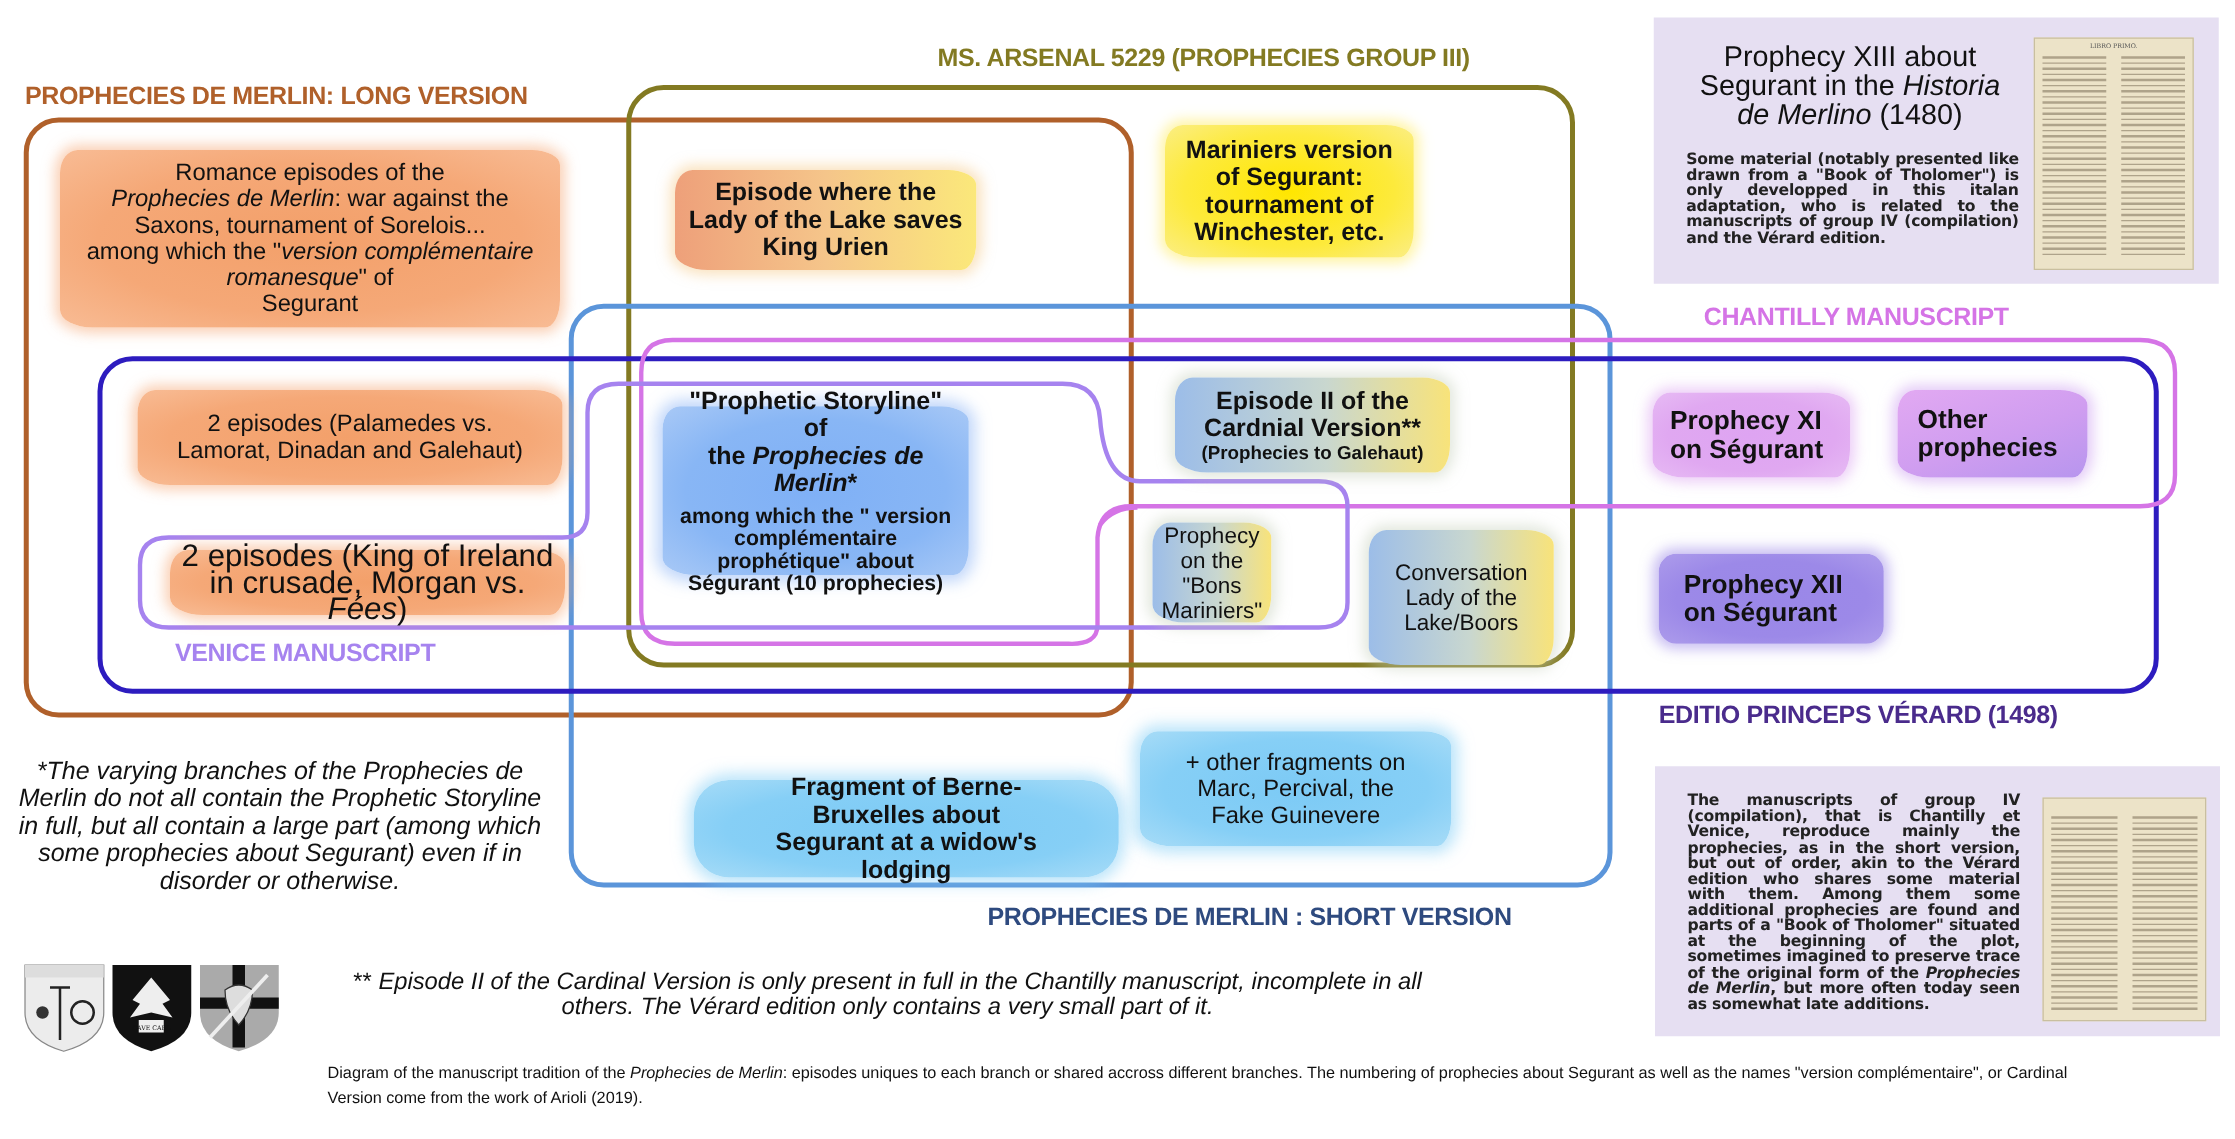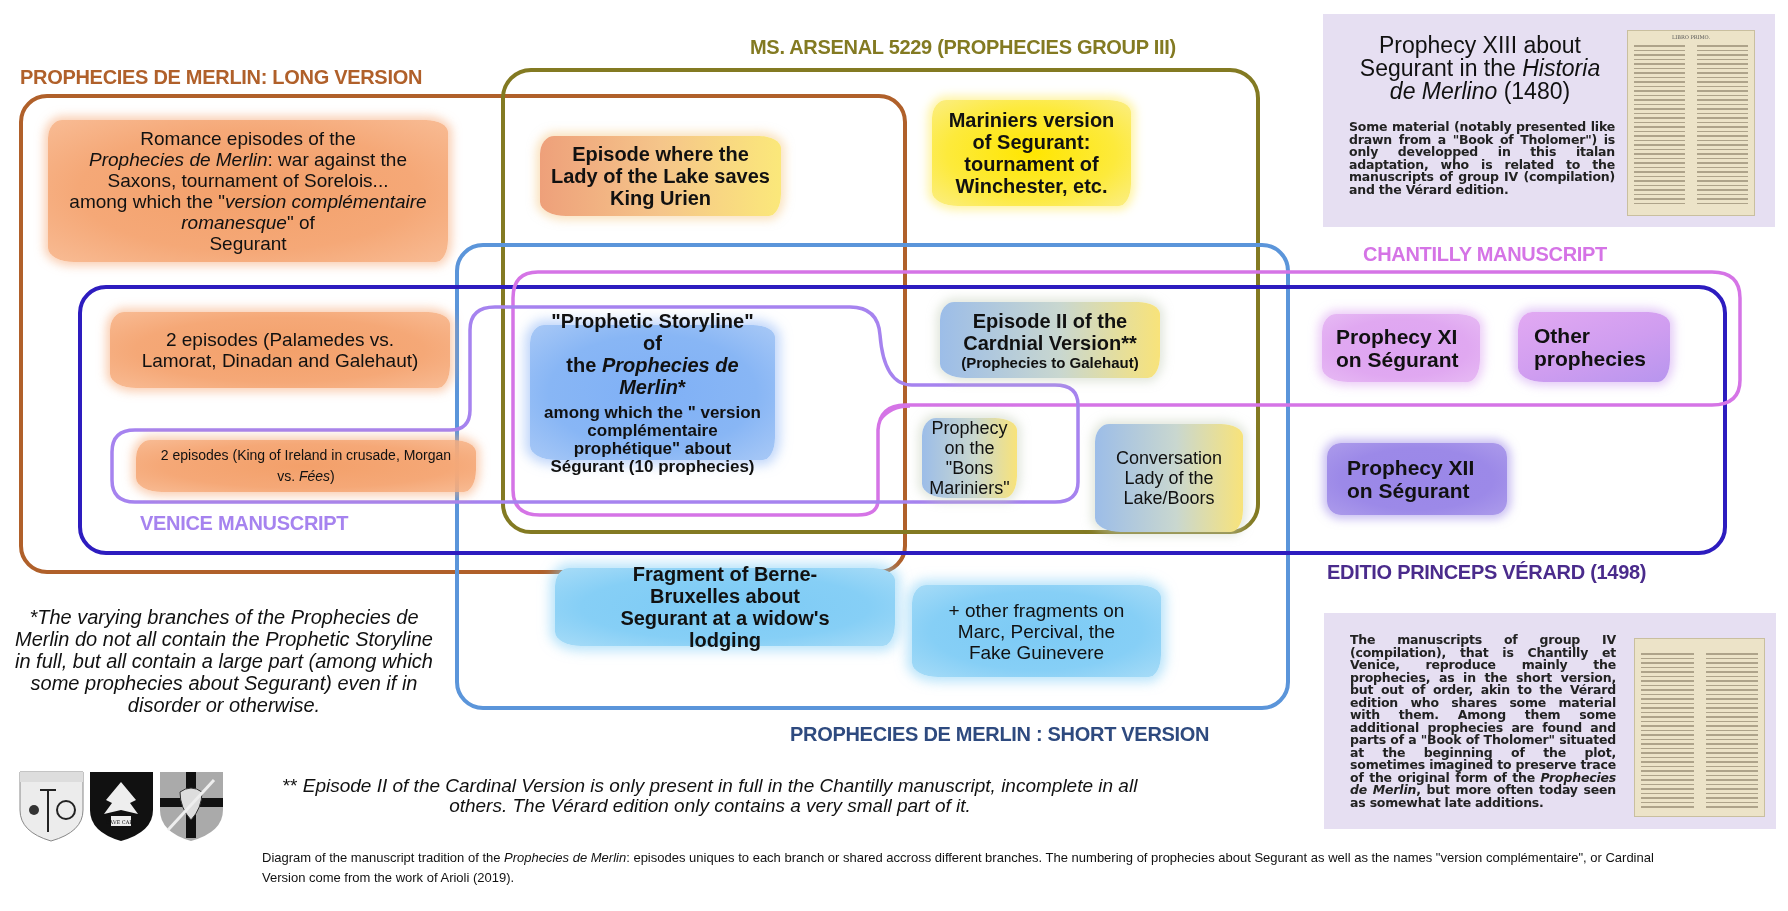--- a/index.html
+++ b/index.html
@@ -70,21 +70,21 @@
 </div>
 
 <div class="blob yellow" style="left:932px;top:100px;width:175px;height:106px;font-size:20px;line-height:22px;padding:0 12px;">
   <span>Mariniers version of Segurant: tournament of Winchester, etc.</span>
 </div>
 
 <div class="blob orange" style="left:110px;top:312px;width:300px;height:76px;font-weight:normal;font-size:19px;line-height:21px;padding:0 20px;">
   <span>2 episodes (Palamedes vs. Lamorat, Dinadan and Galehaut)</span>
 </div>
 
-<div class="blob orange" style="left:136px;top:440px;width:300px;height:52px;font-weight:normal;font-size:14px;line-height:21px;padding:0 20px;">
+<div class="blob orange" style="left:136px;top:440px;width:300px;height:52px;font-weight:normal;font-size:25px;line-height:21px;padding:0 8px;">
   <span><span>2 episodes (King of Ireland in crusade, Morgan vs. </span><i>Fées</i><span>)</span></span>
 </div>
 
 <div class="blob blue" style="left:530px;top:325px;width:225px;height:135px;font-size:20px;line-height:22px;padding:0 10px;">
   <div>
     <span>"Prophetic Storyline" of</span><br>
     <span>the </span><i>Prophecies de Merlin</i><span>*</span>
     <span class="sub" style="margin-top:6px;">among which the " version complémentaire prophétique" about Ségurant (10 prophecies)</span>
   </div>
 </div>
@@ -109,21 +109,21 @@
 </div>
 
 <div class="blob pink-purple" style="left:1518px;top:312px;width:152px;height:70px;font-size:21px;line-height:23px;text-align:left;">
   <span style="width:120px;">Other prophecies</span>
 </div>
 
 <div class="blob purple" style="left:1327px;top:443px;width:180px;height:72px;font-size:21px;line-height:23px;text-align:left;">
   <span style="width:140px;">Prophecy XII on Ségurant</span>
 </div>
 
-<div class="blob light-blue" style="left:555px;top:568px;width:300px;height:78px;font-size:20px;line-height:22px;padding:0 20px;">
+<div class="blob light-blue" style="left:555px;top:624px;width:300px;height:78px;font-size:20px;line-height:22px;padding:0 20px;border-radius:28px;">
   <span style="width:240px;">Fragment of Berne-Bruxelles about Segurant at a widow's lodging</span>
 </div>
 
 <div class="blob light-blue" style="left:912px;top:585px;width:225px;height:92px;font-size:19px;line-height:21px;font-weight:normal;padding:0 12px;">
   <span style="width:180px;">+ other fragments on Marc, Percival, the Fake Guinevere</span>
 </div>
 
 <div class="panel" style="left:1323px;top:14px;width:452px;height:213px;"></div>
 <div class="panel-title" style="left:1345px;top:34px;width:270px;">
   <span>Prophecy XIII about Segurant in the </span><i>Historia de Merlino</i><span> (1480)</span>

